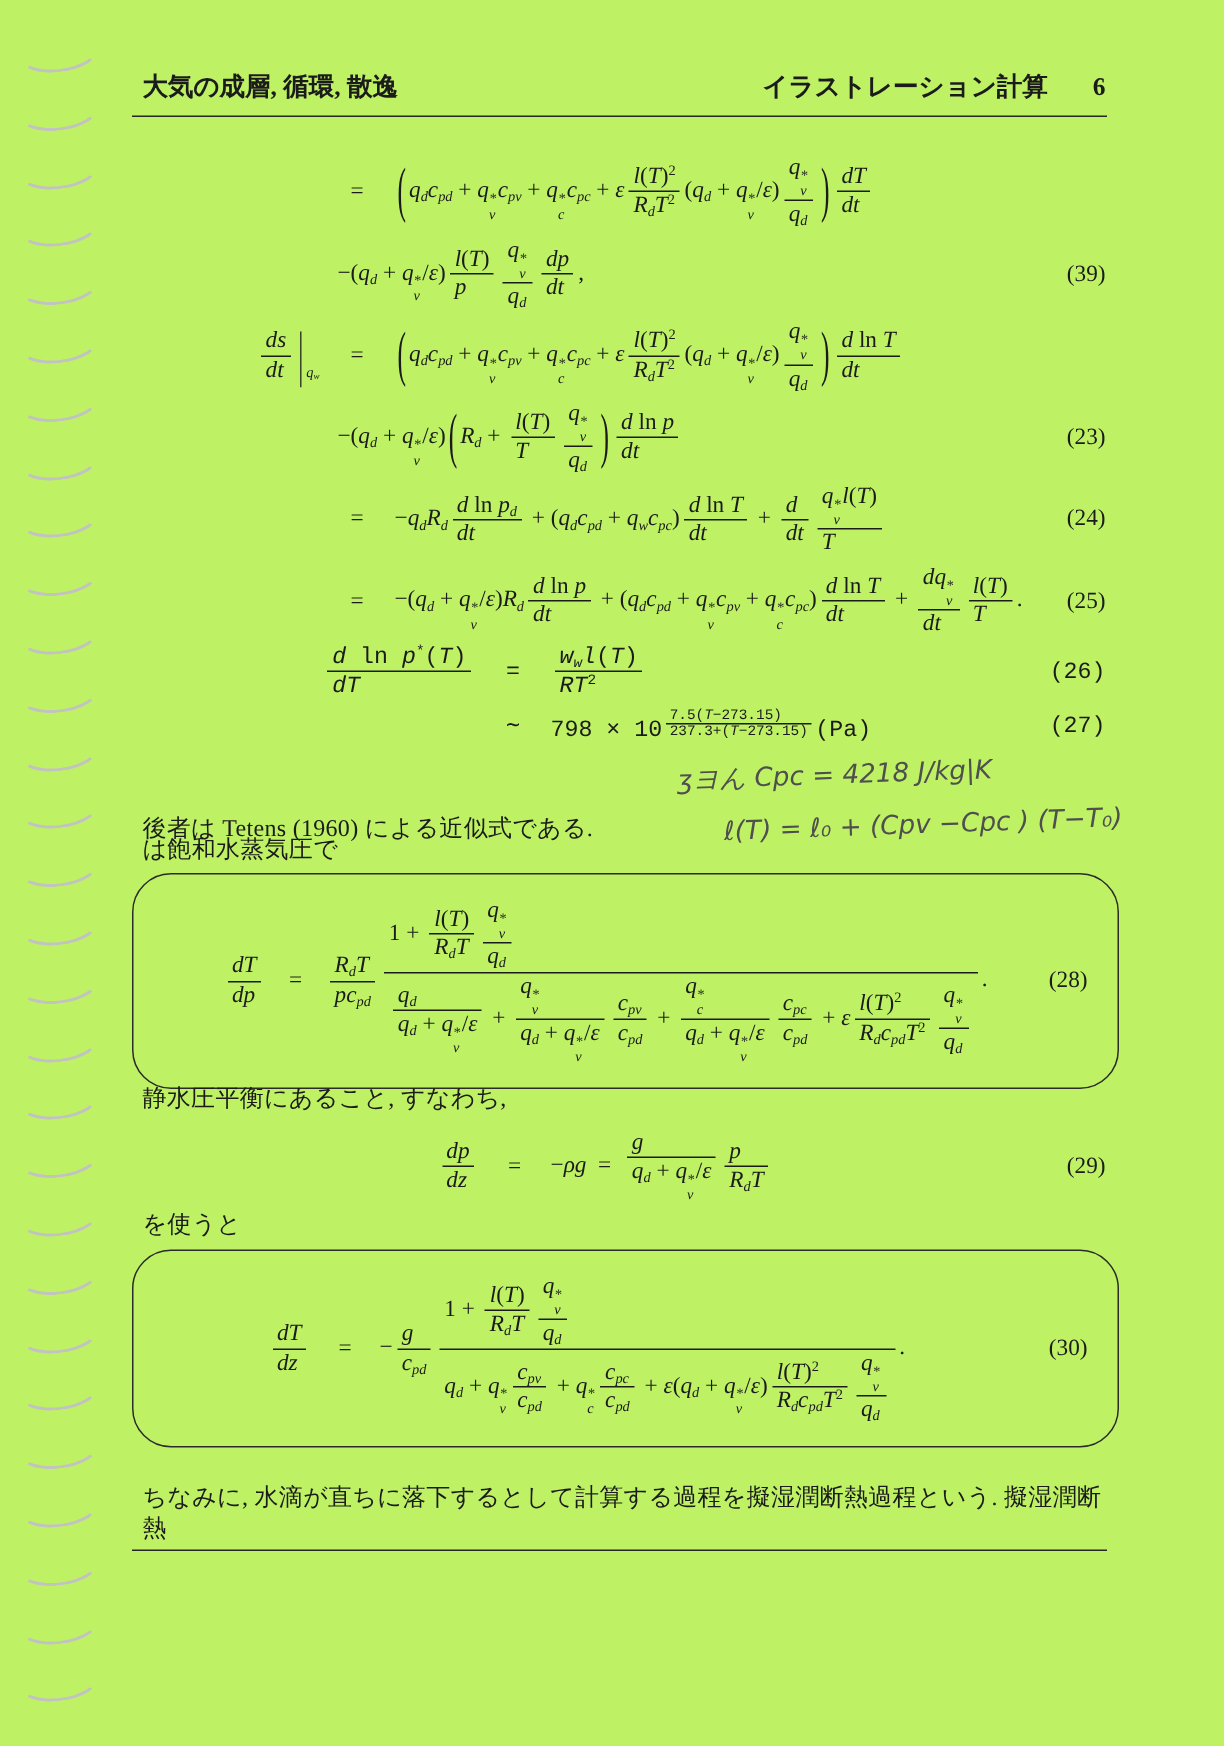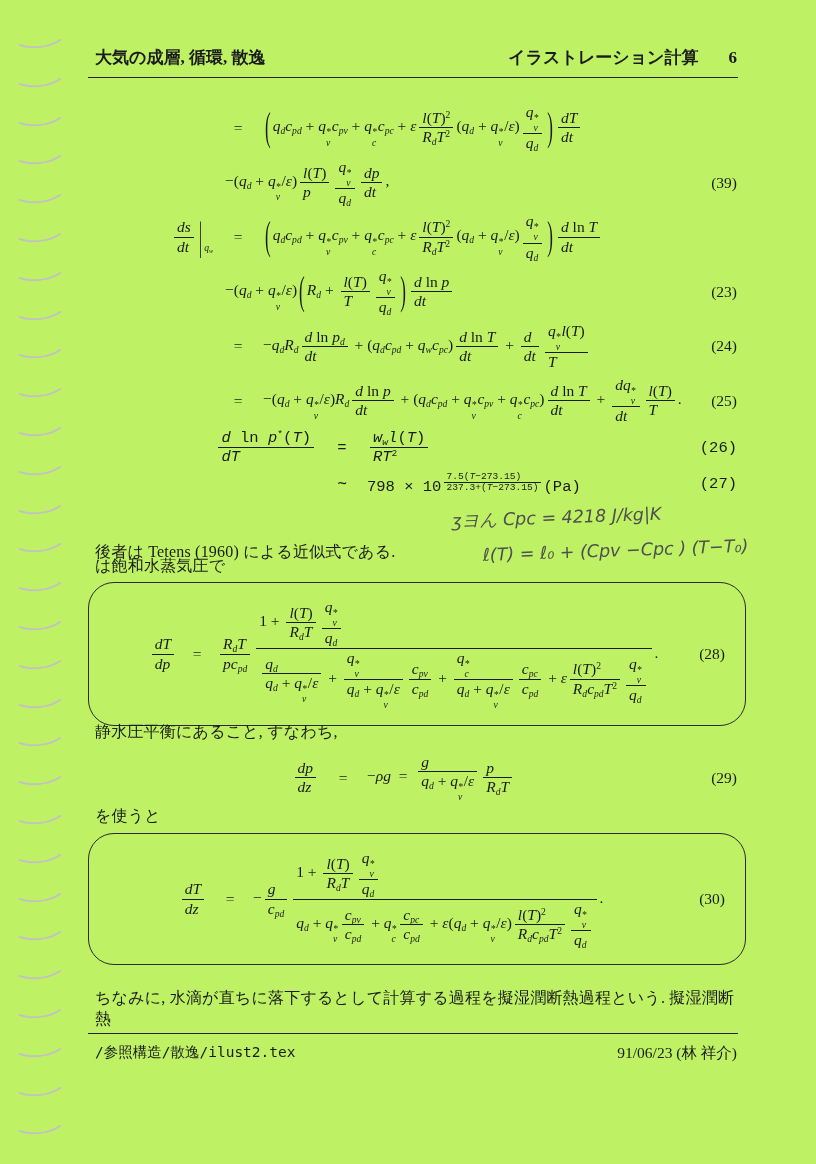--- a/index.html
+++ b/index.html
@@ -290,17 +290,13 @@
   </div>
 
   <p class="sec para" id="sec-chinami">ちなみに, 水滴が直ちに落下するとして計算する過程を擬湿潤断熱過程という. 擬湿潤断熱</p>
 
   <div id="handwriting">
     <div id="hw1">ʒヨん Cpc =  4218 J/kg|K</div>
     <div id="hw2">ℓ(T) = ℓ₀ + (Cpv −Cpc ) (T−T₀)</div>
   </div>
 
   <div id="ftr-rule"></div>
-  <div class="sec ftr" id="sec-footer">
-    <span class="ftr-left">/参照構造/散逸/ilust2.tex</span>
-    <span class="ftr-right">91/06/23 (林 祥介)</span>
-  </div>
 </div>
 
 </body></html>

